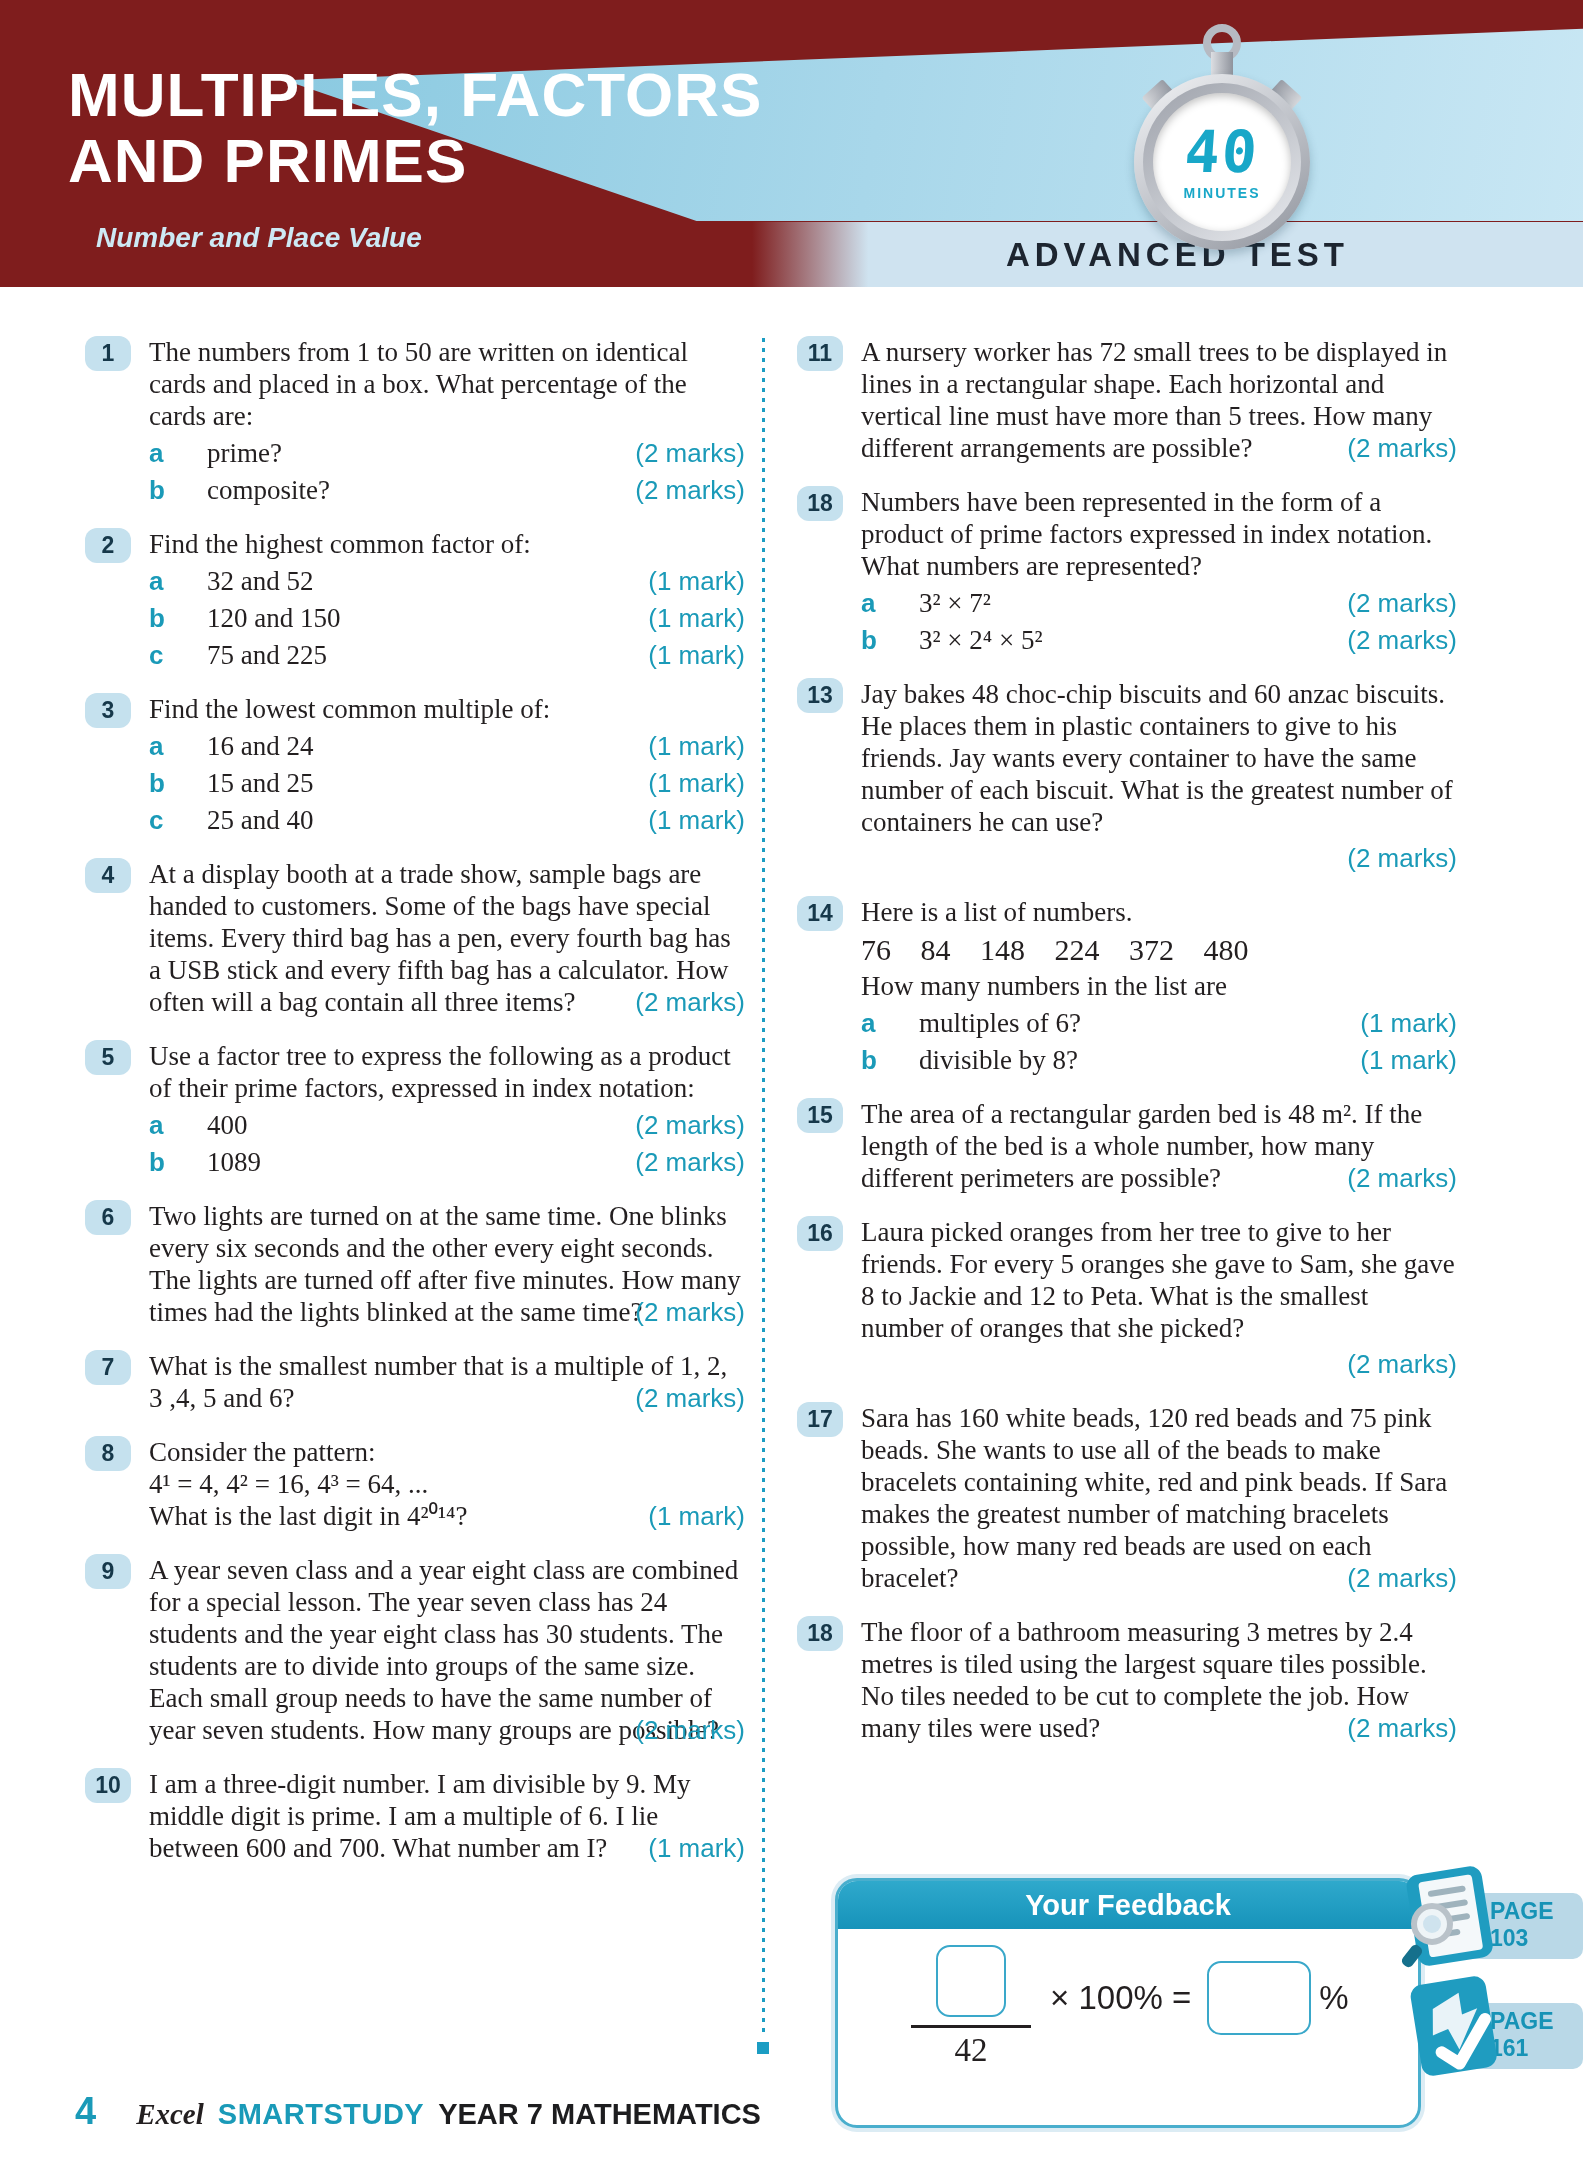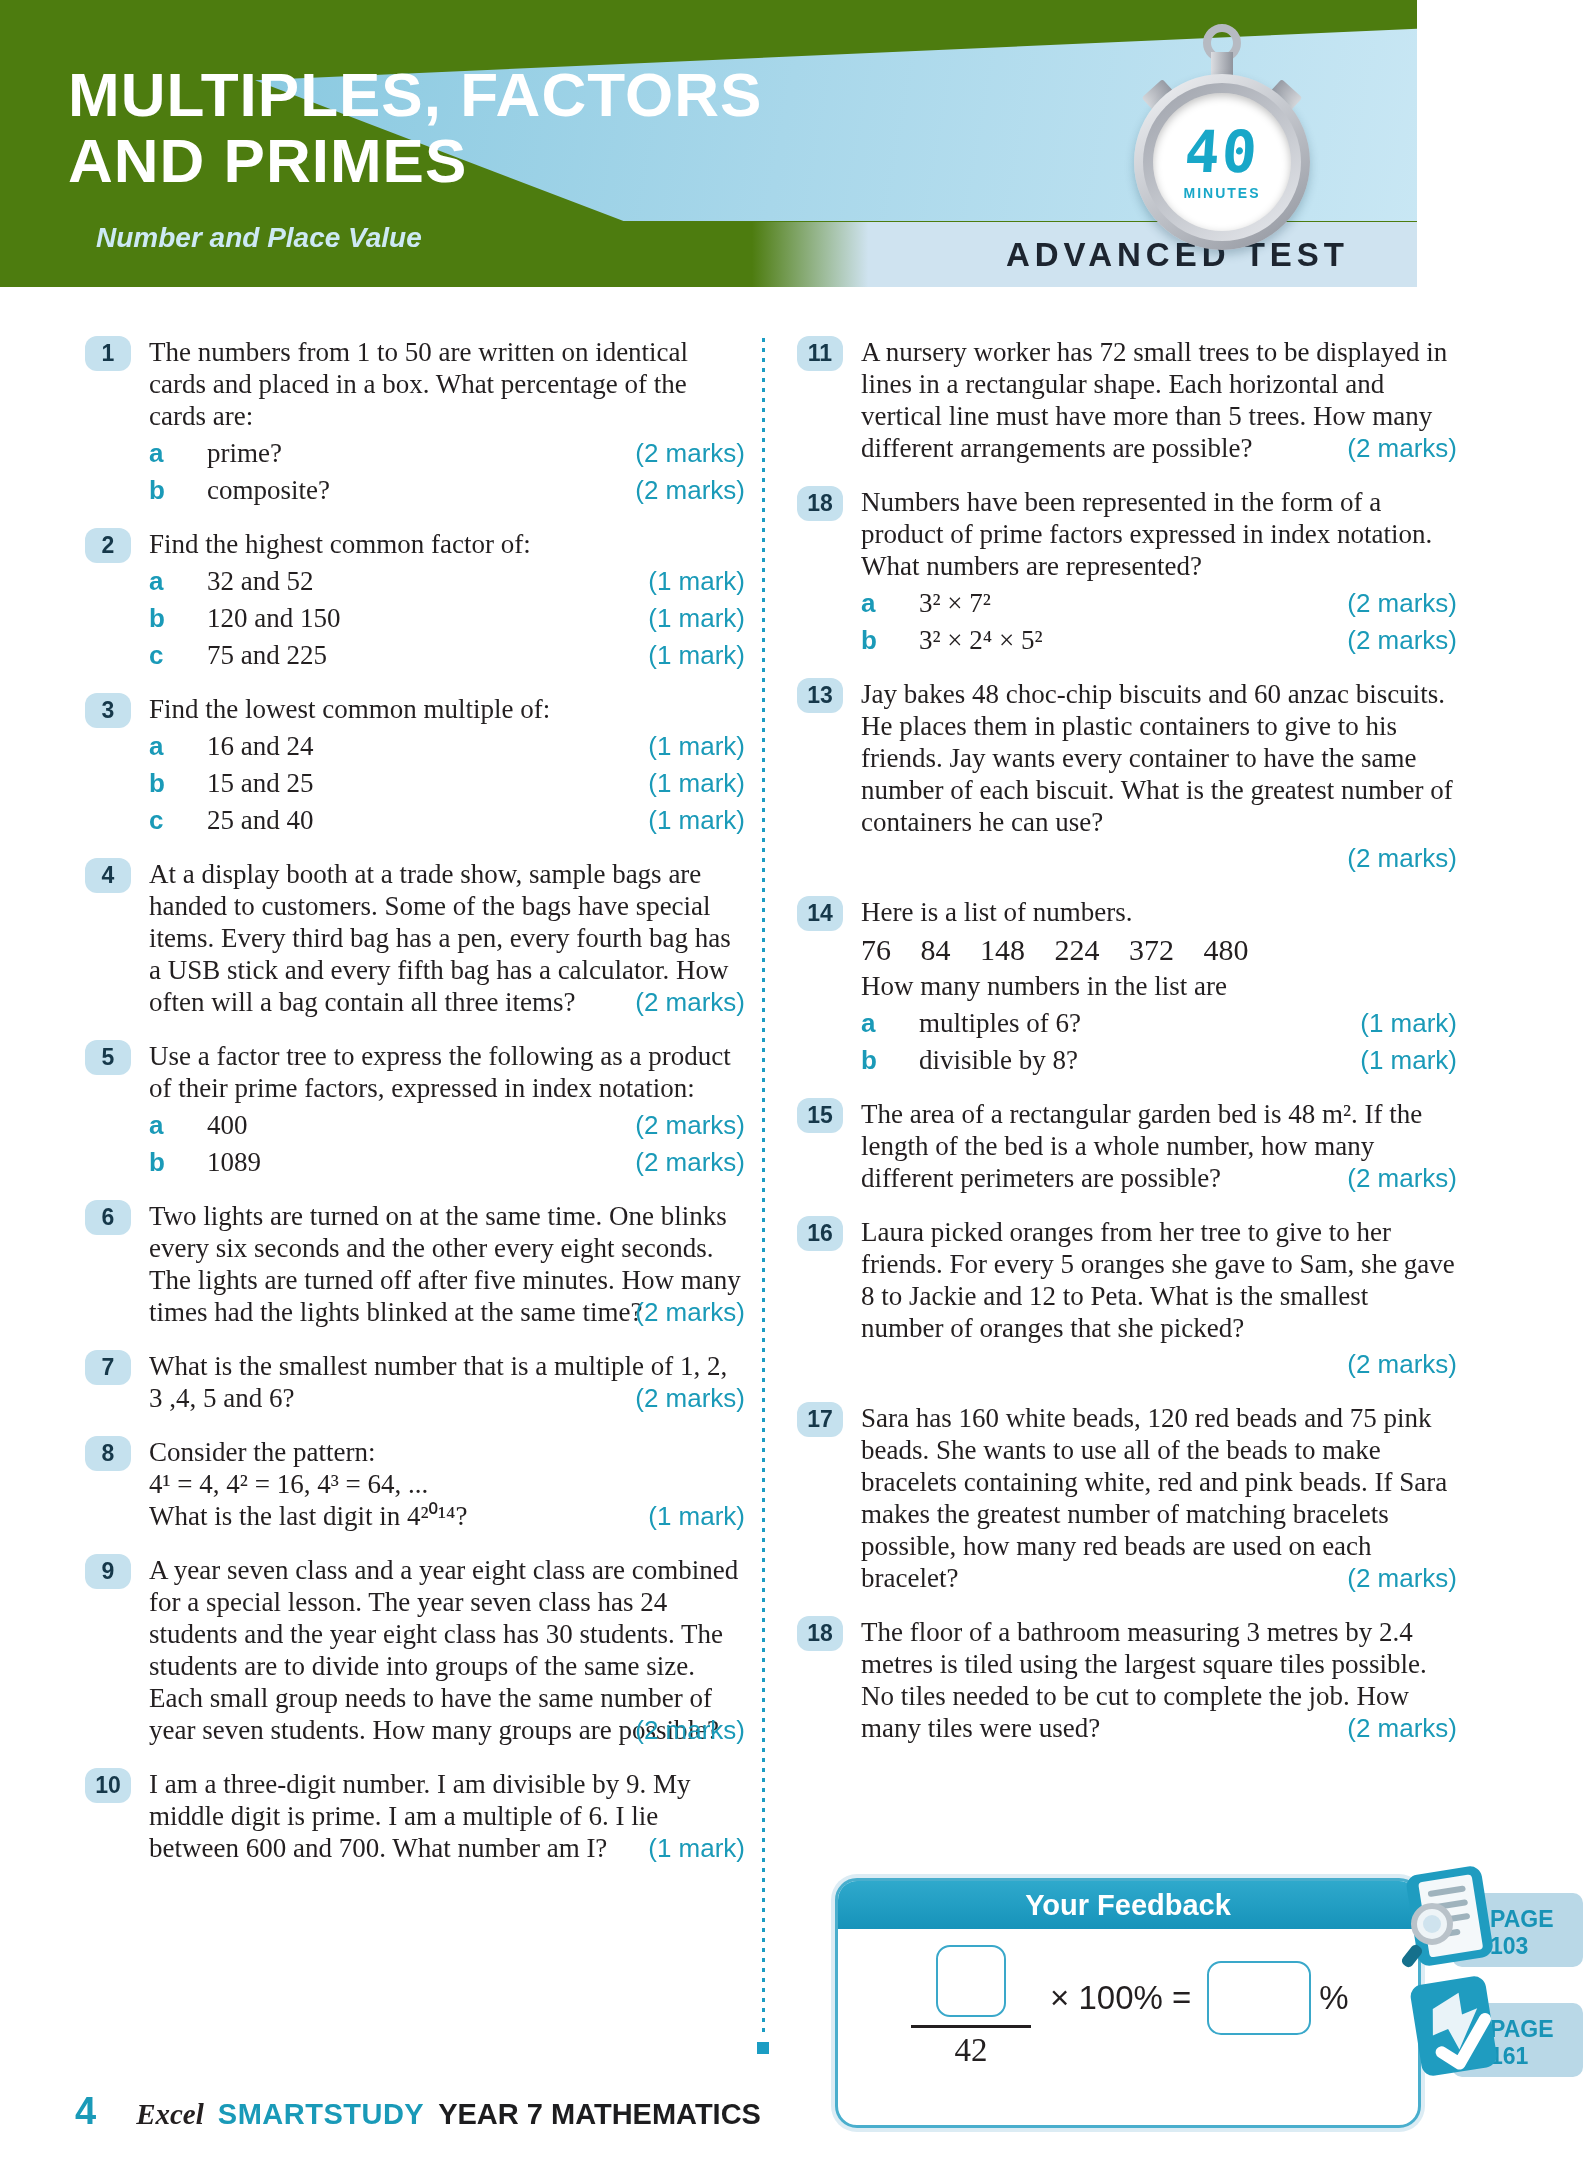--- a/index.html
+++ b/index.html
@@ -1,21 +1,21 @@
 <!DOCTYPE html>
 <html><head>
 <meta charset="utf-8">
 <style>
   * { margin:0; padding:0; box-sizing:border-box; }
   body { background:#ffffff; }
   .page { position:relative; width:1583px; height:2167px; background:#fff; overflow:hidden;
           font-family:"Liberation Serif", serif; color:#231f20; }
 
   
-  .header { position:absolute; left:0; top:0; width:1417px; height:287px; background:#4d7c0f; overflow:hidden;padding-left:26px; }
+  .header { position:absolute; left:0; top:0; width:1583px; height:287px; background:#7f1d1d; overflow:hidden;padding-left:26px; }
   .header-wedge { position:absolute; inset:0;
       background:linear-gradient(100deg,#7cc3dc 0%, #a8d7ea 55%, #c9e7f4 100%);
       clip-path:polygon(18% 28%, 100% 10%, 100% 77%, 44% 77%); }
   .header-title { position:absolute; left:68px; top:62px; color:#ffffff;
       font-family:"Liberation Sans", sans-serif; font-weight:700; font-size:62px; line-height:66px; letter-spacing:1px; }
   .header-subtitle { position:absolute; left:96px; top:222px; color:#cde9f4;
       font-family:"Liberation Sans", sans-serif; font-weight:700; font-style:italic; font-size:28px; }
   .band { position:absolute; left:752px; top:222px; width:831px; height:65px;
       background:linear-gradient(to right, rgba(207,227,240,0) 0%, #cfe3f0 14%, #cfe3f0 100%);
       display:flex; align-items:center; justify-content:center; z-index:2; }
@@ -82,21 +82,21 @@
   .frac-line { width:120px; height:3px; background:#231f20; margin:8px 0 4px 0; }
   .frac-den { font-size:33px; }
   .fb-op { font-family:"Liberation Sans", sans-serif; font-size:33px; color:#231f20; margin:0 16px 0 14px;
       white-space:nowrap; padding-bottom:18px; }
   .result-box { width:104px; height:74px; border:2px solid #3aa8ca; border-radius:14px; background:#fff;
       margin-bottom:18px; }
   .fb-pct { font-family:"Liberation Sans", sans-serif; font-size:33px; color:#231f20; margin-left:8px;
       padding-bottom:18px; }
 
   
-  .page-badge { position:absolute; background:#b9d8e7; border-radius:10px; padding:13px 16px 7px 38px;
+  .page-badge { position:absolute; background:#b9d8e7; border-radius:10px; padding:5px 16px 7px 38px;
       font-family:"Liberation Sans", sans-serif; font-weight:700; font-size:23px; color:#1793b6; z-index:1; }
   .pb-1 { left:1452px; top:1893px; }
   .pb-2 { left:1452px; top:2003px; }
   .page-icon { position:absolute; z-index:2; }
   .pi-1 { left:1398px; top:1862px; }
   .pi-2 { left:1402px; top:1972px; }
 
   
   .footer { position:absolute; left:75px; top:2090px; display:flex; align-items:baseline; gap:14px; }
   .footer-pagenum { font-family:"Liberation Sans", sans-serif; font-weight:700; font-size:38px; color:#1a9ab8; }

